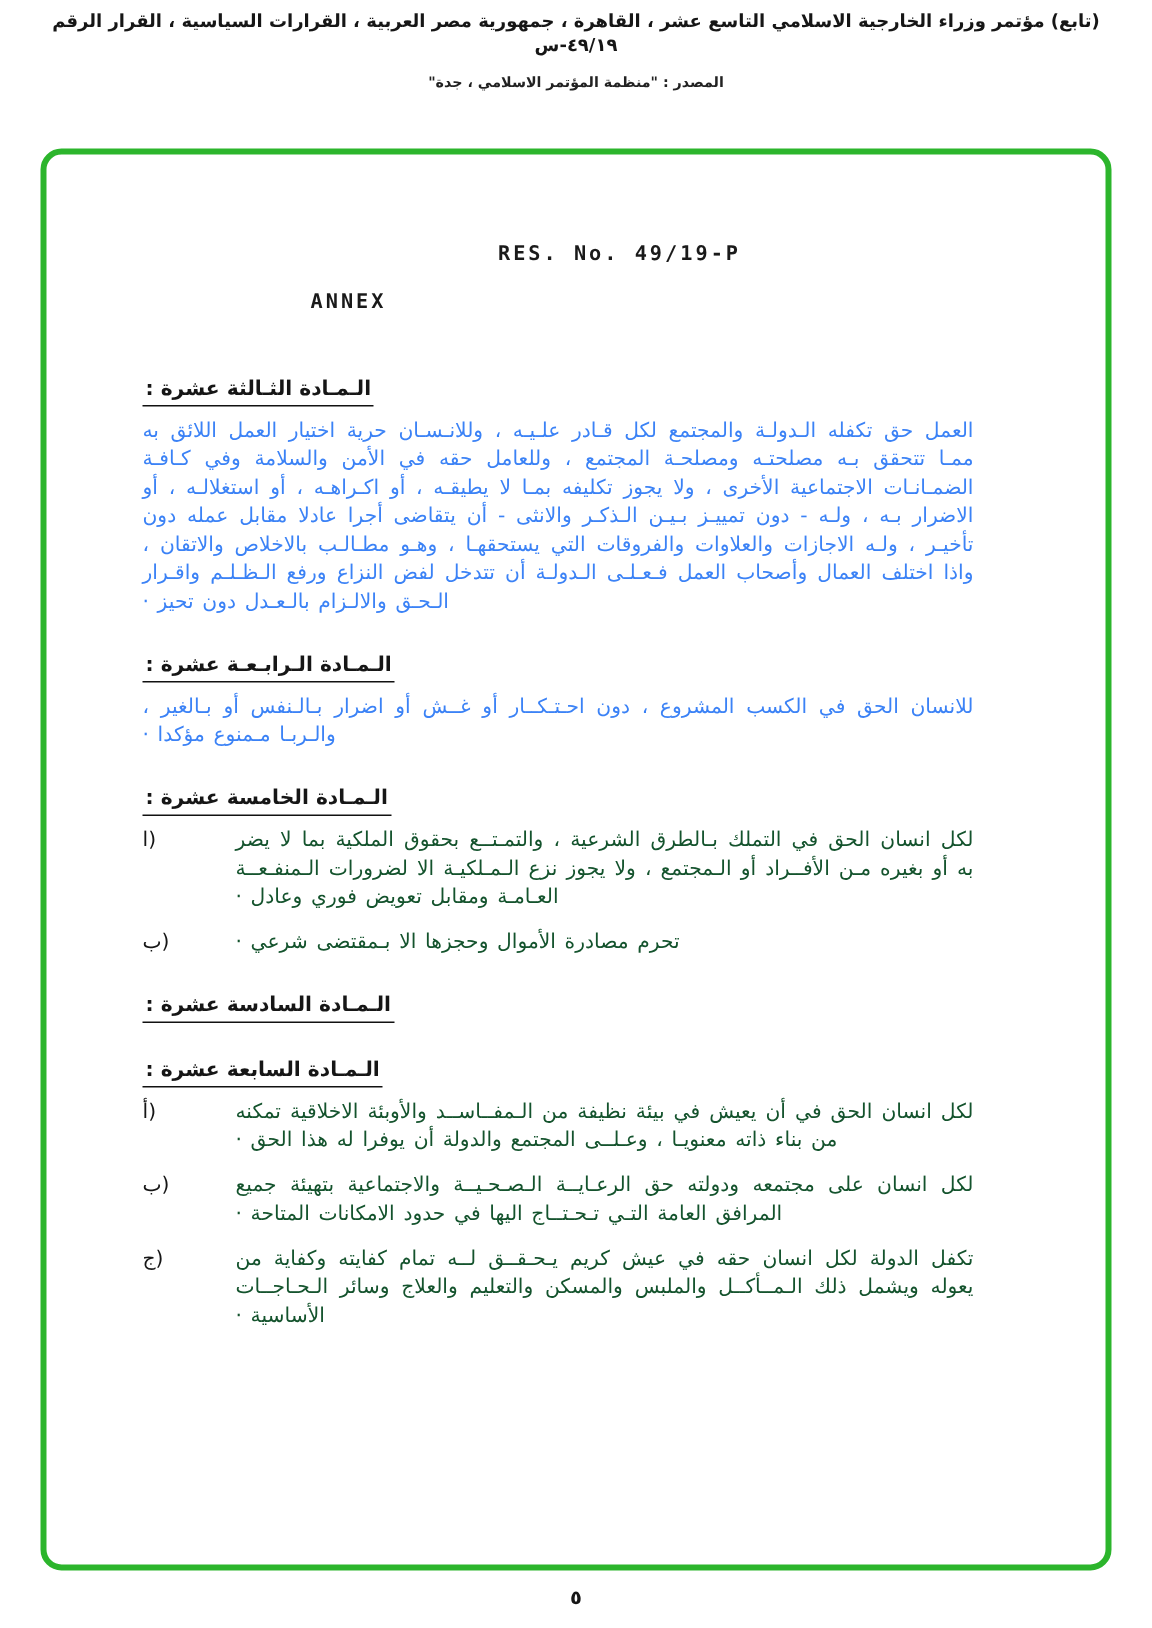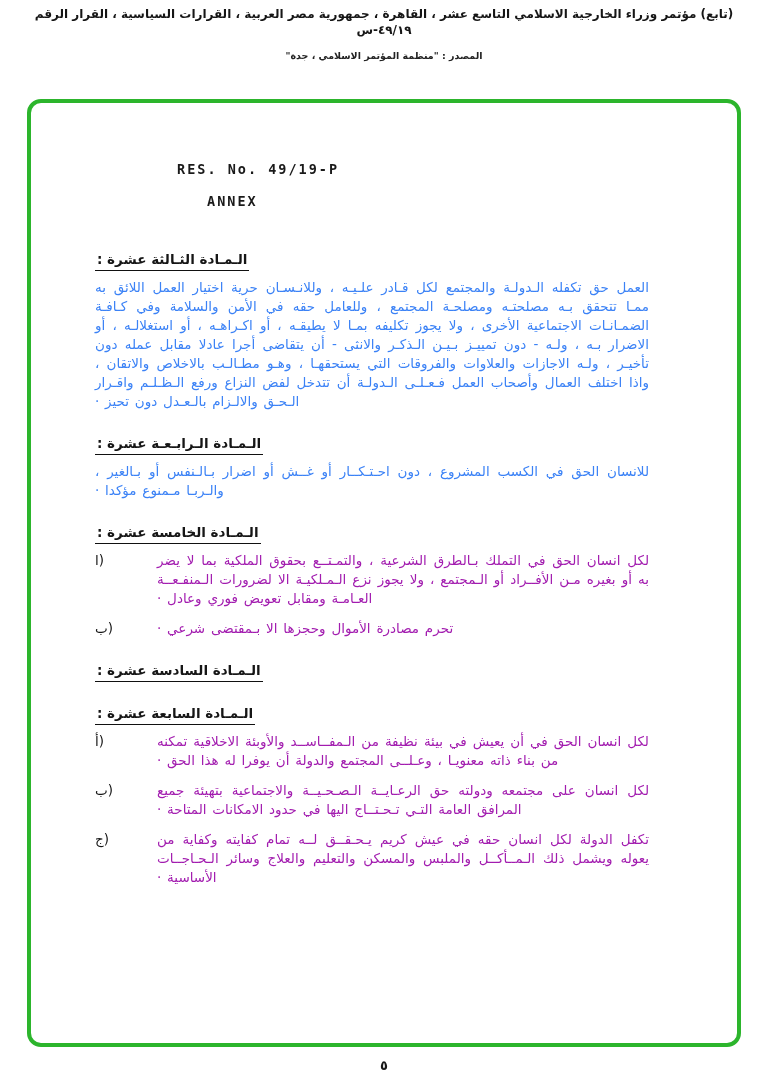--- a/index.html
+++ b/index.html
@@ -37,21 +37,21 @@
     overflow: hidden;
   }
 
   
   .res-line, .annex-line {
     font-family: "DejaVu Sans Mono", monospace;
     font-weight: bold; font-size: 13.5px;
     letter-spacing: 2px; color: #1a1a1a;
     direction: ltr; text-align: left;
   }
-  .res-line   { margin-left: 82px; }
+  .res-line   { margin-left: 82px; text-align: center; }
   .annex-line { margin-left: 112px; margin-top: 16px; }
 
   
   .articles { margin-top: 40px; }
   .article  { margin-bottom: 22px; }
 
   .article-heading {
     direction: rtl; text-align: left;
     font-weight: bold; font-size: 13.5px; line-height: 21px;
     margin-bottom: 8px;
@@ -77,21 +77,21 @@
     font-size: 13.5px; line-height: 19px;
     color: #161616;
   }
   .item-text {
     flex: 1;
     direction: rtl;
     text-align: justify;
     text-align-last: left;
     font-size: 13.5px; line-height: 19px;
     word-spacing: 1.5px;
-    color: #a21caf;
+    color: #14532d;
   }
 
   
   .page-number {
     position: absolute; bottom: 12px; left: 0; right: 0;
     text-align: center;
     font-weight: bold; font-size: 13px;
   }
 </style>
 </head>

